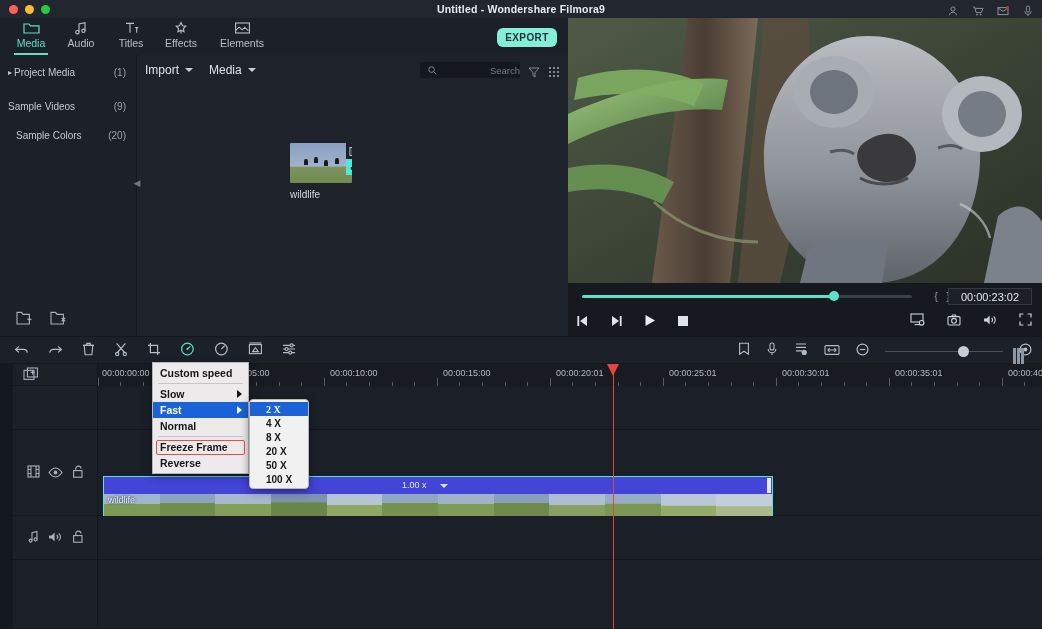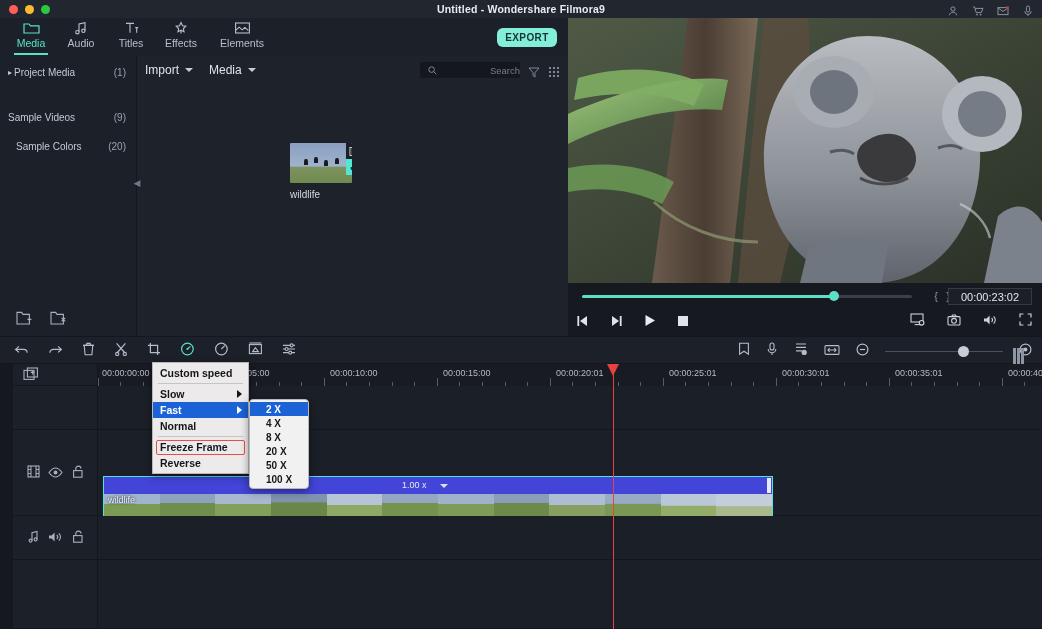--- a/index.html
+++ b/index.html
@@ -178,21 +178,21 @@
   .ctxitem.sel .arw { border-left-color:#fff; }
   .ctxsep { height:1px; background:#c6c4c4; margin:2px 5px; }
   .ctx-hl { position:absolute; left:3px; right:3px; height:15px; border:1.5px solid #ef4a4a; border-radius:2px; pointer-events:none; }
 
   .submenu {
     position:absolute; left:249px; top:399px; width:60px;
     background:#f2f1f1; border:1px solid #b9b7b7; z-index:61;
     border-radius:4px; box-shadow:0 2px 8px rgba(0,0,0,.45); padding:2px 0;
   }
   .subitem { height:14px; display:flex; align-items:center; padding:0 0 0 16px; font-size:10px; color:#15161a; font-weight:bold; cursor:pointer; }
-  .subitem.sel { background:#1a62d6; color:#fff; }
+  .subitem.sel { background:#1a62d6; color:#fff;font-family:Liberation Serif, serif; }
 
   .render-bar { position:absolute; right:8px; top:6px; width:11px; height:16px; display:flex; gap:1.5px; }
   .render-bar i { width:2.5px; height:16px; background:#8e96a4; display:block; }
 </style>
 </head>
 <body>
 
 <div class="app">
 
   <div class="titlebar">
@@ -289,21 +289,21 @@
   <div class="export-btn">EXPORT</div>
 
   <div class="libside">
 
     <div class="libitem" style="margin-top:5px">
       <span class="caret">▸</span>
       <span class="nm">Project Media</span>
       <span class="ct">(1)</span>
     </div>
 
-    <div class="libitem" style="margin-top:21px; ">
+    <div class="libitem" style="margin-top:10px; ">
       <span class="nm">Sample Videos</span>
       <span class="ct">(9)</span>
     </div>
 
     <div class="libitem" style="margin-top:5px; padding-left:16px">
       <span class="nm">Sample Colors</span>
       <span class="ct">(20)</span>
     </div>
 
     <div class="side-bottom">

